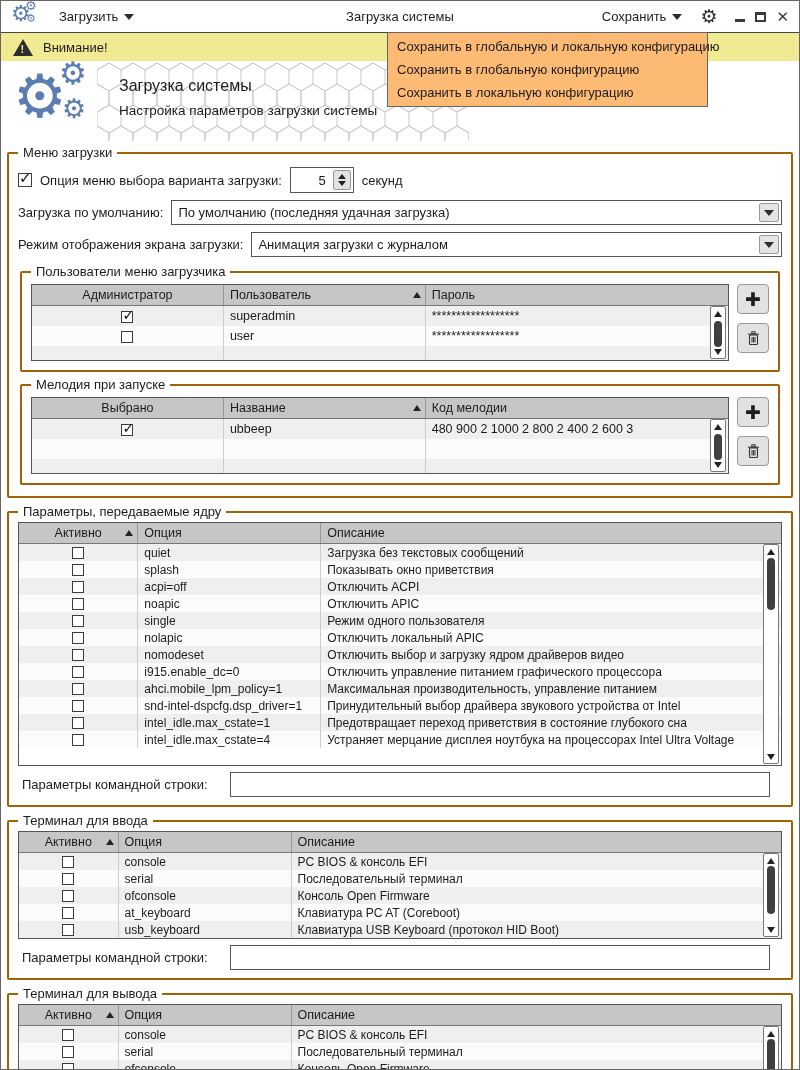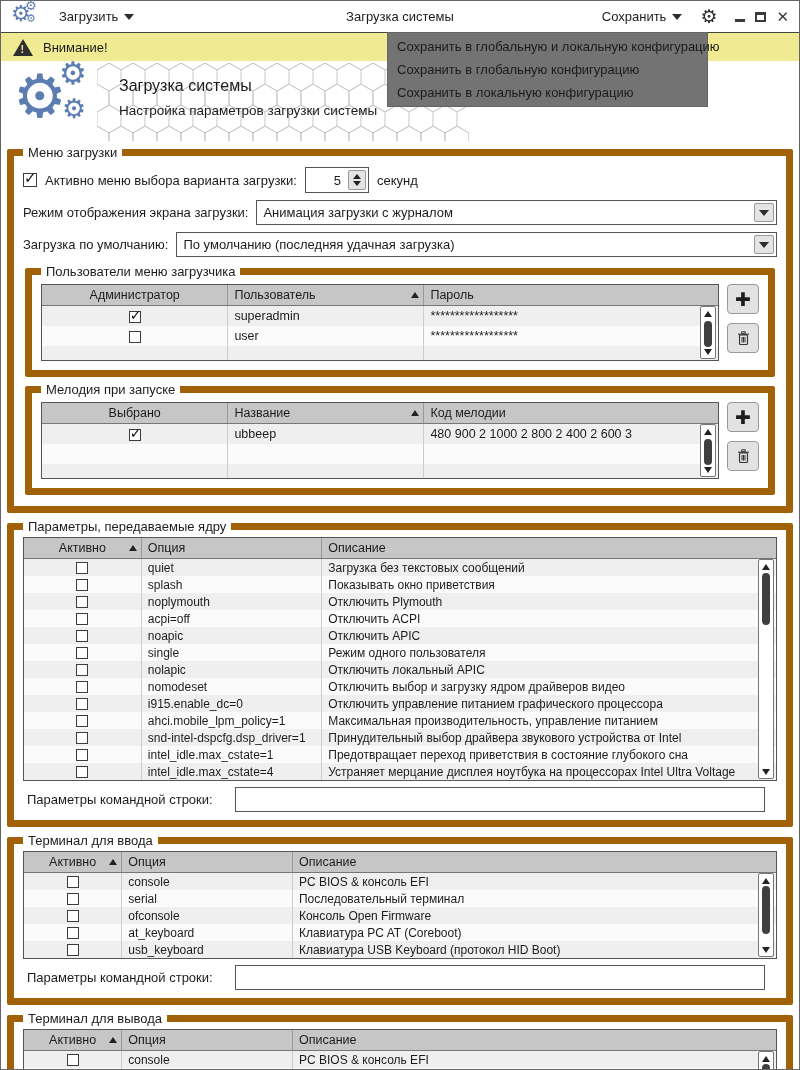--- a/index.html
+++ b/index.html
@@ -26,34 +26,34 @@
   .ic-min { width:10px; height:3px; background:#3a3a3a; margin-top:8px; }
   .ic-max { width:11px; height:10px; border:2px solid #3a3a3a; border-top:3px solid #3a3a3a; }
   .ic-close { font-size:15px; font-weight:bold; color:#3a3a3a; line-height:1; }
   
   .banner { height:28px; background:#f0eb92; display:flex; align-items:center; padding:0 12px; gap:10px; }
   .warn-tri { width:0; height:0; border-left:10px solid transparent; border-right:10px solid transparent;
               border-bottom:17px solid #2e2e2e; position:relative; }
   .warn-tri::after { content:"!"; position:absolute; left:-2.5px; top:4px; color:#f0eb92;
                      font-size:11px; font-weight:bold; }
   
-  .menu { position:absolute; left:386px; top:31px; width:321px; background:#737373;
+  .menu { position:absolute; left:386px; top:31px; width:321px; background:#fdba74;
           border:1px solid #666; z-index:60; list-style:none; padding:2px 0; }
   .menu li { padding:4px 9px 4px; cursor:pointer; white-space:nowrap; }
   
   .pagehead { height:82px; position:relative; padding:8px 0 0 118px; }
   .hexbg { position:absolute; left:96px; top:2px; z-index:0; }
   .bigicon { position:absolute; left:12px; top:6px; width:92px; height:72px; z-index:1; }
   .bigicon .g1 { position:absolute; left:0; top:-6px; font-size:60px; color:#5b7db1; font-family:"DejaVu Sans",sans-serif; }
   .bigicon .g2 { position:absolute; left:46px; top:-12px; font-size:31px; color:#5b7db1; font-family:"DejaVu Sans",sans-serif; }
   .bigicon .g3 { position:absolute; left:49px; top:26px; font-size:27px; color:#5b7db1; font-family:"DejaVu Sans",sans-serif; }
   .pagehead h1 { font-size:16px; font-weight:normal; position:relative; z-index:1; margin-top:8px; }
   .pagehead h2 { font-size:13.5px; font-weight:normal; position:relative; z-index:1; margin-top:8px; }
   
-  fieldset { border:7px solid #a16207; border-radius:2px; margin:2px 6px 6px; padding:3px 9px 6px; }
+  fieldset { border:2px solid #a16207; border-radius:2px; margin:2px 6px 6px; padding:3px 9px 6px; }
   legend { padding:0 5px; font-size:13px; }
   fieldset fieldset { margin:4px 2px 5px; }
   .frow { display:flex; align-items:center; margin:4px 0 7px; gap:8px; }
   
   .cbx { width:14px; height:14px; border:1.6px solid #3c3c3c; background:#fff; display:inline-block;
          position:relative; flex:0 0 auto; cursor:pointer; }
   .cbx.on::after { content:"✓"; position:absolute; left:0px; top:-5px; font-size:15px; font-weight:bold; color:#111; }
   
   .spin { width:64px; height:26px; border:1px solid #555; background:#fff; display:flex; align-items:stretch; }
   .spin .val { flex:1; text-align:right; padding:5px 5px 0 0; }
@@ -166,45 +166,45 @@
   </span>
   <h1>Загрузка системы</h1>
   <h2>Настройка параметров загрузки системы</h2>
 </div>
 
 <fieldset>
   <legend>Меню загрузки</legend>
 
   <div class="frow">
     <span class="cbx on"></span>
-    <label>Активно меню выбора варианта загрузки:</label>
+    <label>Опция меню выбора варианта загрузки:</label>
     <span class="spin">
       <span class="val">5</span>
       <span class="btns">
         <span class="tri-up"></span>
           <span class="tri-dn"></span>
       </span>
     </span>
     <label>секунд</label>
   </div>
 
   <div class="frow">
+    <label>Загрузка по умолчанию:</label>
+    <span class="combo">
+      <span>По умолчанию (последняя удачная загрузка)</span>
+      <span class="cbtn">
+          <span class="caret"></span>
+        </span>
+    </span>
+  </div>
+
+  <div class="frow">
     <label>Режим отображения экрана загрузки:</label>
     <span class="combo">
       <span>Анимация загрузки с журналом</span>
-      <span class="cbtn">
-          <span class="caret"></span>
-        </span>
-    </span>
-  </div>
-
-  <div class="frow">
-    <label>Загрузка по умолчанию:</label>
-    <span class="combo">
-      <span>По умолчанию (последняя удачная загрузка)</span>
       <span class="cbtn">
           <span class="caret"></span>
         </span>
     </span>
   </div>
 
   <fieldset>
     <legend>Пользователи меню загрузчика</legend>
     <div class="tblrow">
       <div class="tblwrap">
@@ -375,25 +375,20 @@
               <td>quiet</td>
               <td>Загрузка без текстовых сообщений</td>
             </tr>
             <tr>
               <td class="cen"><span class="cb"></span></td>
               <td>splash</td>
               <td>Показывать окно приветствия</td>
             </tr>
             <tr>
               <td class="cen"><span class="cb"></span></td>
-              <td>noplymouth</td>
-              <td>Отключить Plymouth</td>
-            </tr>
-            <tr>
-              <td class="cen"><span class="cb"></span></td>
               <td>acpi=off</td>
               <td>Отключить ACPI</td>
             </tr>
             <tr>
               <td class="cen"><span class="cb"></span></td>
               <td>noapic</td>
               <td>Отключить APIC</td>
             </tr>
             <tr>
               <td class="cen"><span class="cb"></span></td>

